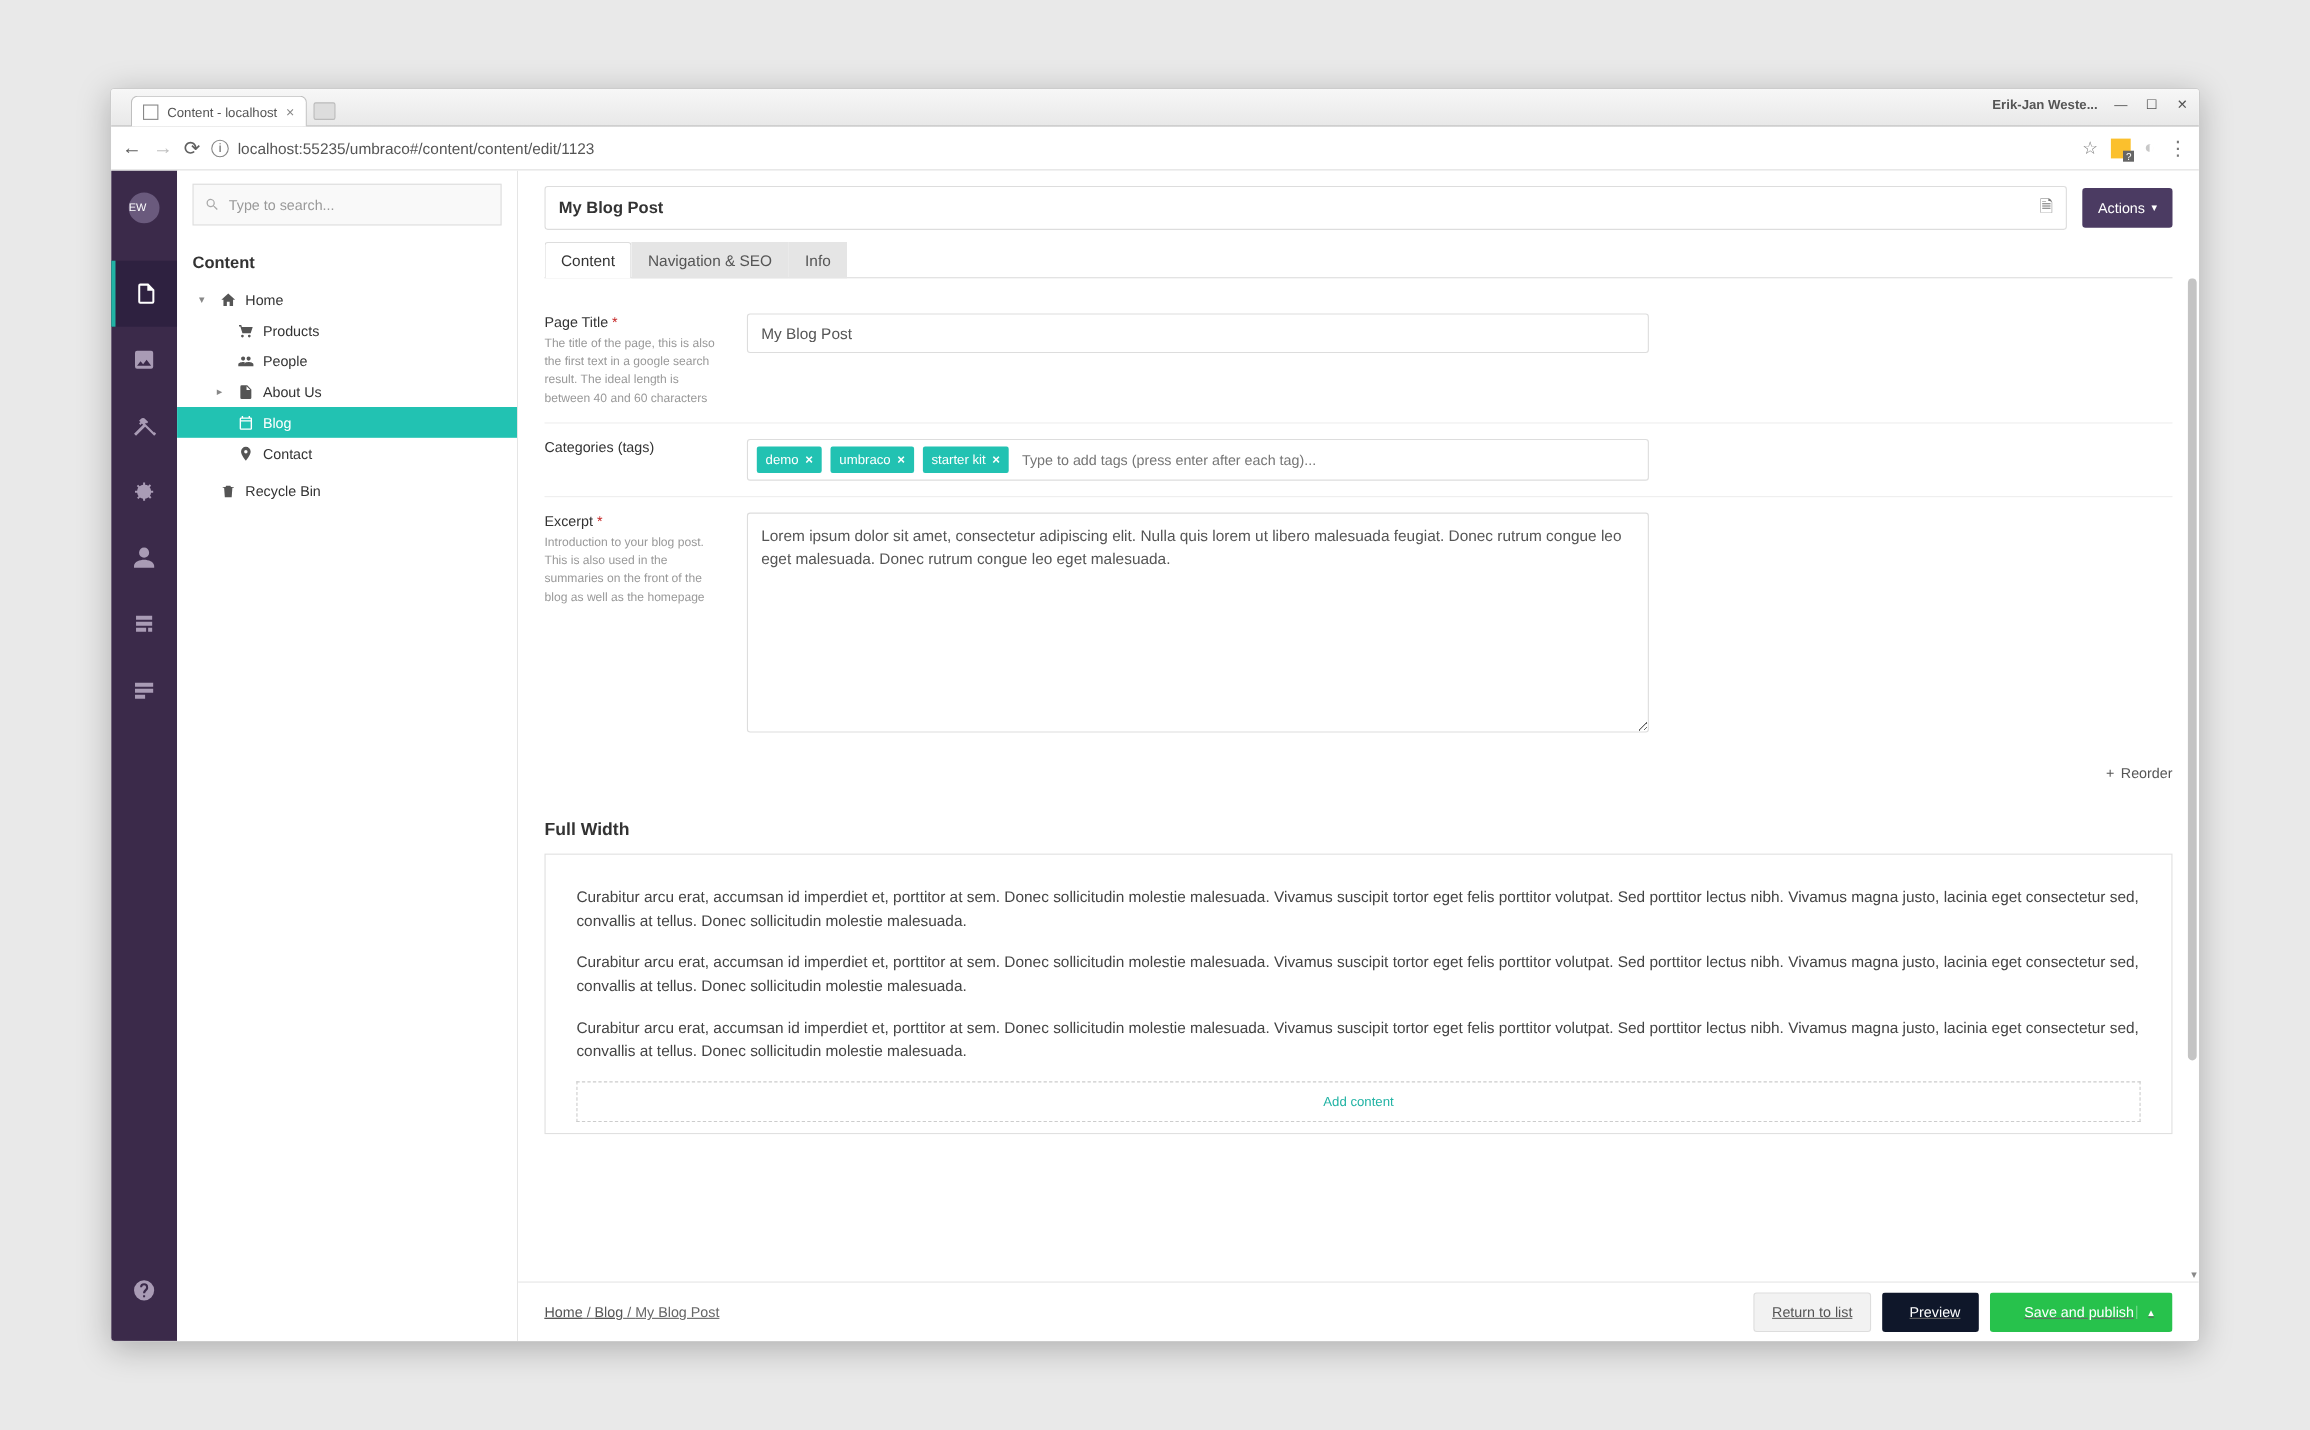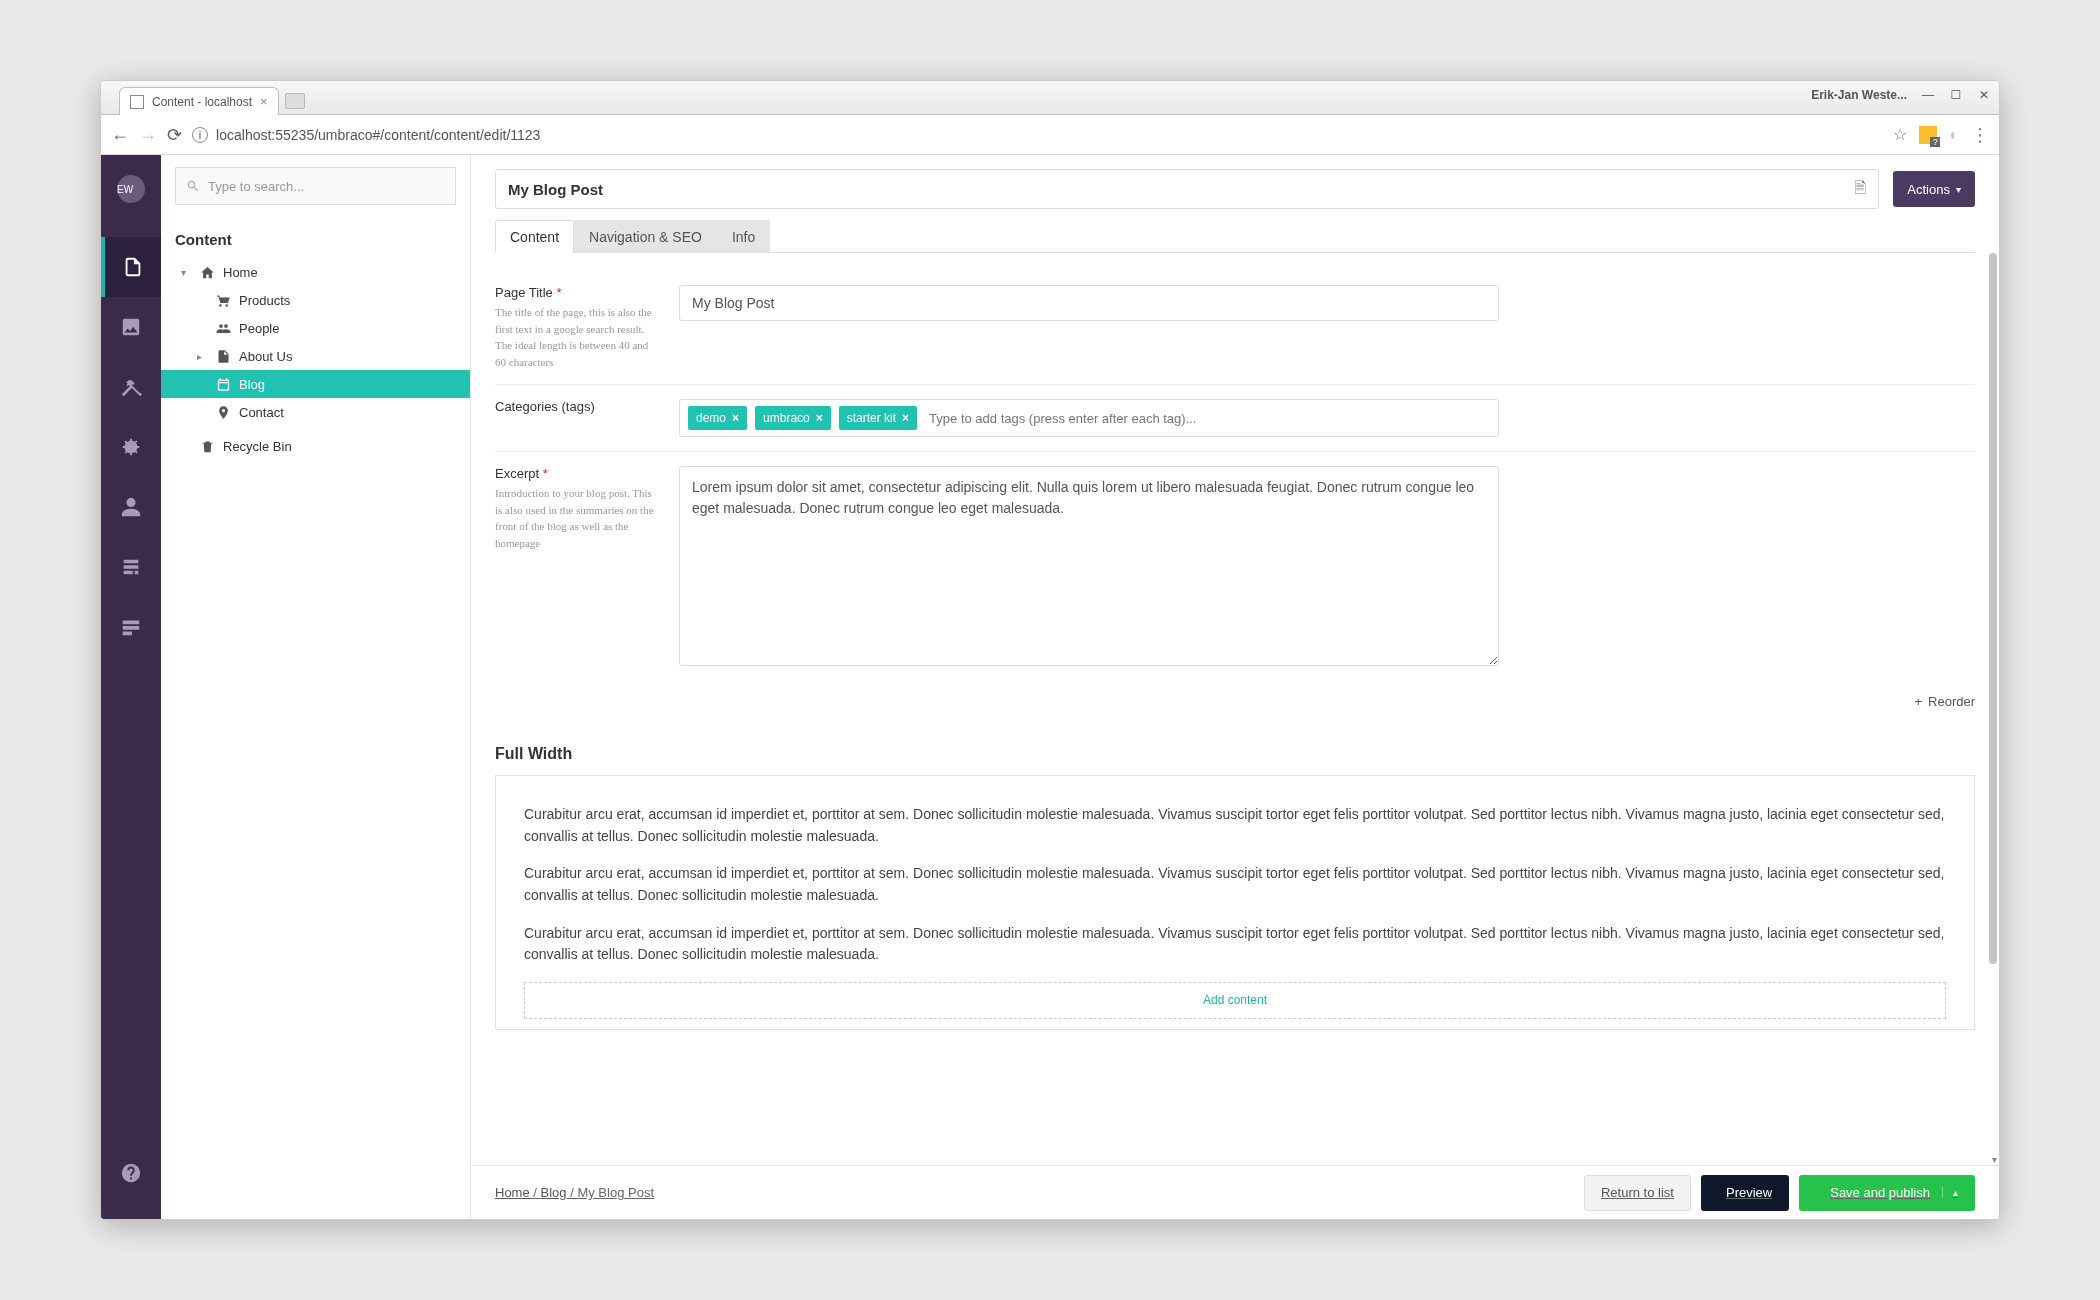--- a/index.html
+++ b/index.html
@@ -61,21 +61,21 @@
 
 .editor-body { flex:1; overflow-y:auto; padding:18px 24px 0; color:#333; position:relative; }
 .scroll-track { position:absolute; right:2px; top:0; bottom:0; width:10px; }
 .scroll-thumb { position:absolute; right:0; width:8px; background:#c4c4c4; border-radius:4px; }
 
 .prop-row { display:flex; gap:24px; padding:14px 0; border-bottom:1px solid #eee; }
 .prop-row.no-border { border-bottom:none; }
 .prop-label { width:160px; font-size:13px; }
 .prop-label .pname { color:#333; font-weight:500; }
 .prop-label .req { color:#c62828; }
-.prop-label .pdesc { color:#999; font-size:11px; line-height:1.5; margin-top:4px;font-family:Liberation Serif, serif; }
+.prop-label .pdesc { color:#999; font-size:11px; line-height:1.5; margin-top:4px; }
 .prop-field { flex:1; max-width:820px; }
 .text-input { width:100%; height:36px; border:1px solid #ddd; border-radius:3px; padding:0 12px; font-size:14px; color:#555; outline:none; }
 .tag-box { border:1px solid #ddd; border-radius:3px; padding:6px 8px; display:flex; flex-wrap:wrap; gap:8px; align-items:center; }
 .tag { background:#22c2b2; color:#fff; font-size:12px; padding:5px 8px; border-radius:2px; display:flex; align-items:center; gap:6px; }
 .tag .x { cursor:pointer; font-weight:bold; }
 .tag-input { border:none; outline:none; font-size:13px; color:#999; flex:1; min-width:260px; padding:4px; }
 .textarea { width:100%; min-height:200px; border:1px solid #ddd; border-radius:3px; padding:10px 12px; font-size:14px; color:#555; resize:both; font-family:inherit; line-height:1.5; outline:none; }
 
 .reorder-row { display:flex; justify-content:flex-end; padding:10px 0 6px; font-size:13px; color:#555; }
 .reorder-row span { display:flex; align-items:center; gap:6px; cursor:pointer; }
@@ -84,21 +84,21 @@
 .gc-box { border:1px solid #e0e0e0; padding:28px 28px 10px; font-size:14px; color:#444; line-height:1.55; }
 .gc-box p { margin-bottom:16px; }
 .add-content { border:1px dashed #ccc; text-align:center; padding:8px; color:#22b3a4; font-size:12px; cursor:pointer; margin-top:8px; }
 
 .footer-bar { height:54px; border-top:1px solid #e5e5e5; display:flex; align-items:center; padding:0 24px; font-size:13px; color:#666;text-decoration:underline; }
 .breadcrumb a { color:#555; text-decoration:underline; cursor:pointer; }
 .footer-actions { margin-left:auto; display:flex; gap:10px; }
 .btn { height:36px; padding:0 16px; border-radius:3px; font-size:13px; border:1px solid transparent; cursor:pointer; display:flex; align-items:center; }
 .btn-plain { background:#f2f2f2; border-color:#ddd; color:#555; }
 .btn-secondary { background:#0f172a; color:#fff;padding-left:24px; }
-.btn-primary { background:#27c24c; color:#fff; display:flex; gap:12px;padding-left:30px; }
+.btn-primary { background:#27c24c; color:#fff; display:flex; gap:2px;padding-left:30px; }
 .btn-primary .caret { border-left:1px solid rgba(255,255,255,0.4); padding-left:10px; font-size:10px; }
 </style>
 </head>
 <body>
 
 <div class="browser-window">
 
   <div class="tab-strip">
     <div class="chrome-tab">
       <span class="favicon"></span>

